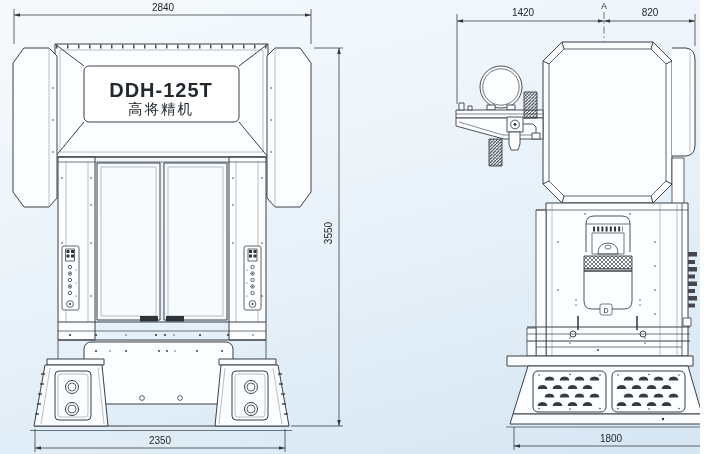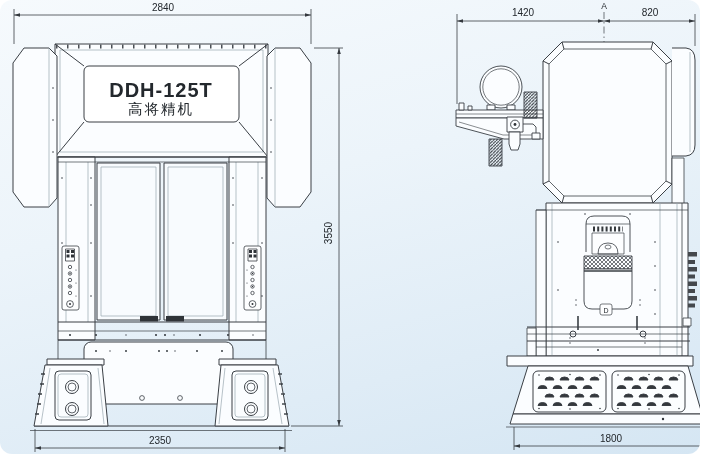--- a/index.html
+++ b/index.html
@@ -1,20 +1,19 @@
 <!DOCTYPE html>
 <html><head>
 <meta charset="utf-8">
 <style>
   html,body{margin:0;padding:0;}
   .page{
     position:relative;width:700px;height:454px;overflow:hidden;
     background:linear-gradient(165deg,#f6fafd 0%,#ecf4fa 40%,#dfecf6 75%,#d5e6f3 100%);
     font-family:"Liberation Sans",sans-serif;
-    border-radius:12px;
   }
   svg{position:absolute;left:0;top:0;}
   text{fill:#23282d;font-family:"Liberation Sans",sans-serif;}
   .dim-text{font-size:10px;}
   .axis-text{font-size:8.5px;}
   .d-text{font-size:7px;}
   .nameplate-model{font-size:20px;font-weight:bold;letter-spacing:1px;}
   .nameplate-brand{font-size:14.5px;letter-spacing:2px;}
 </style>
 </head>

